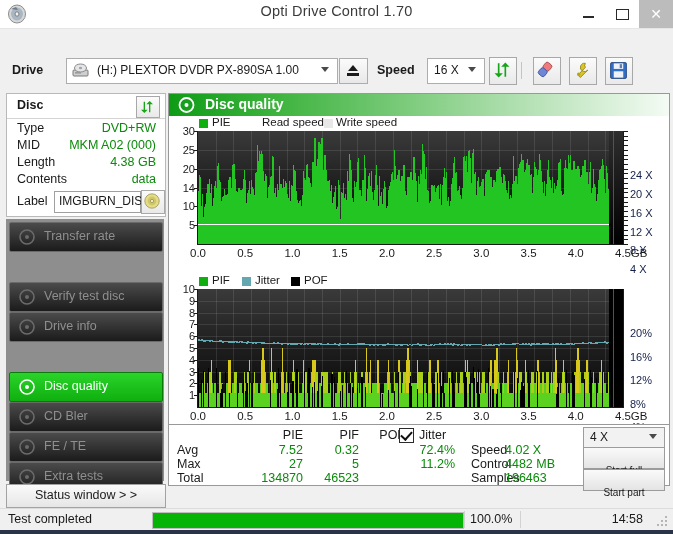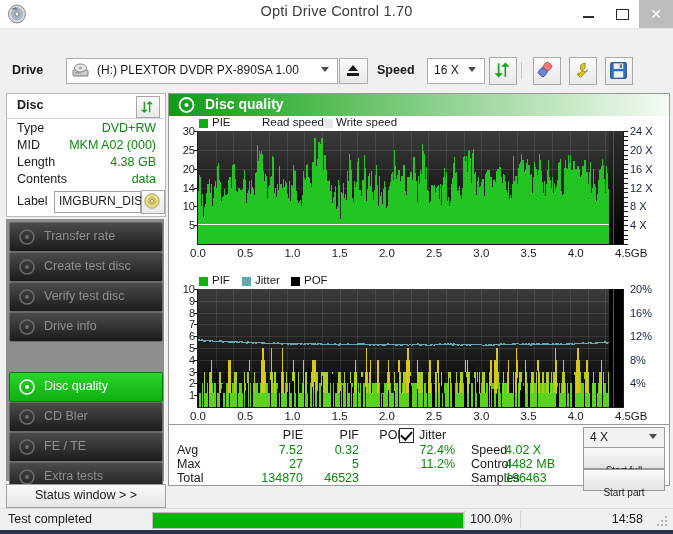--- a/index.html
+++ b/index.html
@@ -169,21 +169,21 @@
   .plot .grad{
     position:absolute;left:0;top:0;width:100%;height:100%;
     background:linear-gradient(180deg,#3a3a3a 0%,#202020 45%,#070707 100%);
   }
   .vgrid{position:absolute;top:0;width:1px;height:100%;background:rgba(255,255,255,0.10);}
   .hgrid{position:absolute;left:0;width:100%;height:1px;background:rgba(255,255,255,0.10);}
   .bar{position:absolute;bottom:0;}
   .redline{position:absolute;top:0;width:1.5px;height:100%;background:#ee1111;}
 
   .ytick{position:absolute;text-align:right;font-size:11px;color:#1a1a1a;}
-  .ytick-r{position:absolute;text-align:left;font-size:11px;color:#15204a;}
+  .ytick-r{position:absolute;text-align:left;font-size:11px;color:#15204a;margin-top:44px;}
   .xtick{position:absolute;text-align:center;font-size:11.5px;color:#1a1a1a;}
   .tickmark{position:absolute;height:1px;background:#1a1a1a;}
   .axis-line{position:absolute;background:#1a1a1a;}
 
   
   .results{
     position:absolute;left:168px;top:424px;width:500px;height:60px;
     background:#ffffff;border:1px solid #999;
   }
   .rcell{position:absolute;font-size:12.5px;color:#1a1a1a;white-space:nowrap;}
@@ -349,27 +349,20 @@
     </div>
   </div>
 
   <div class="navlist">
     <div class="nav-btn" style="top:3px">
         <svg class="nav-ico" viewBox="0 0 16 16">
           <circle cx="8" cy="8" r="7" fill="none" stroke="#6b6b6b" stroke-width="1.6"></circle>
           <circle cx="8" cy="8" r="2" fill="#6b6b6b"></circle>
         </svg>
         <span class="nlbl">Transfer rate</span>
-      </div>
-    <div class="nav-btn" style="top:33px">
-        <svg class="nav-ico" viewBox="0 0 16 16">
-          <circle cx="8" cy="8" r="7" fill="none" stroke="#6b6b6b" stroke-width="1.6"></circle>
-          <circle cx="8" cy="8" r="2" fill="#6b6b6b"></circle>
-        </svg>
-        <span class="nlbl">Create test disc</span>
       </div>
     <div class="nav-btn" style="top:63px">
         <svg class="nav-ico" viewBox="0 0 16 16">
           <circle cx="8" cy="8" r="7" fill="none" stroke="#6b6b6b" stroke-width="1.6"></circle>
           <circle cx="8" cy="8" r="2" fill="#6b6b6b"></circle>
         </svg>
         <span class="nlbl">Verify test disc</span>
       </div>
     <div class="nav-btn" style="top:93px">
         <svg class="nav-ico" viewBox="0 0 16 16">

